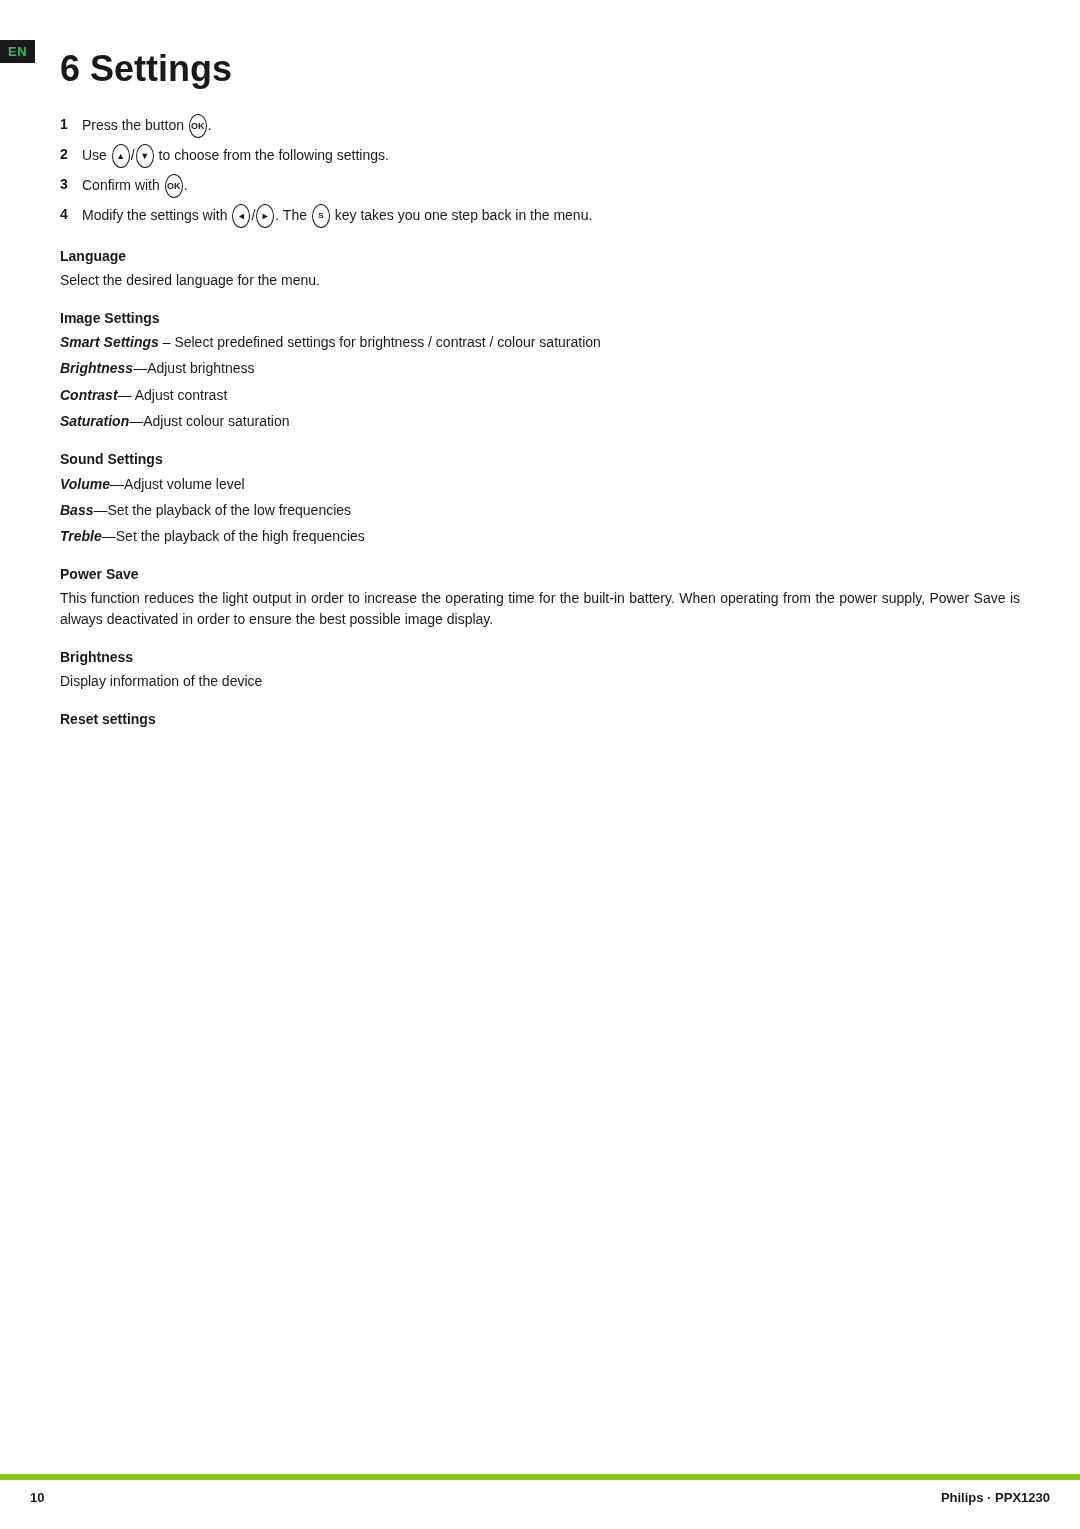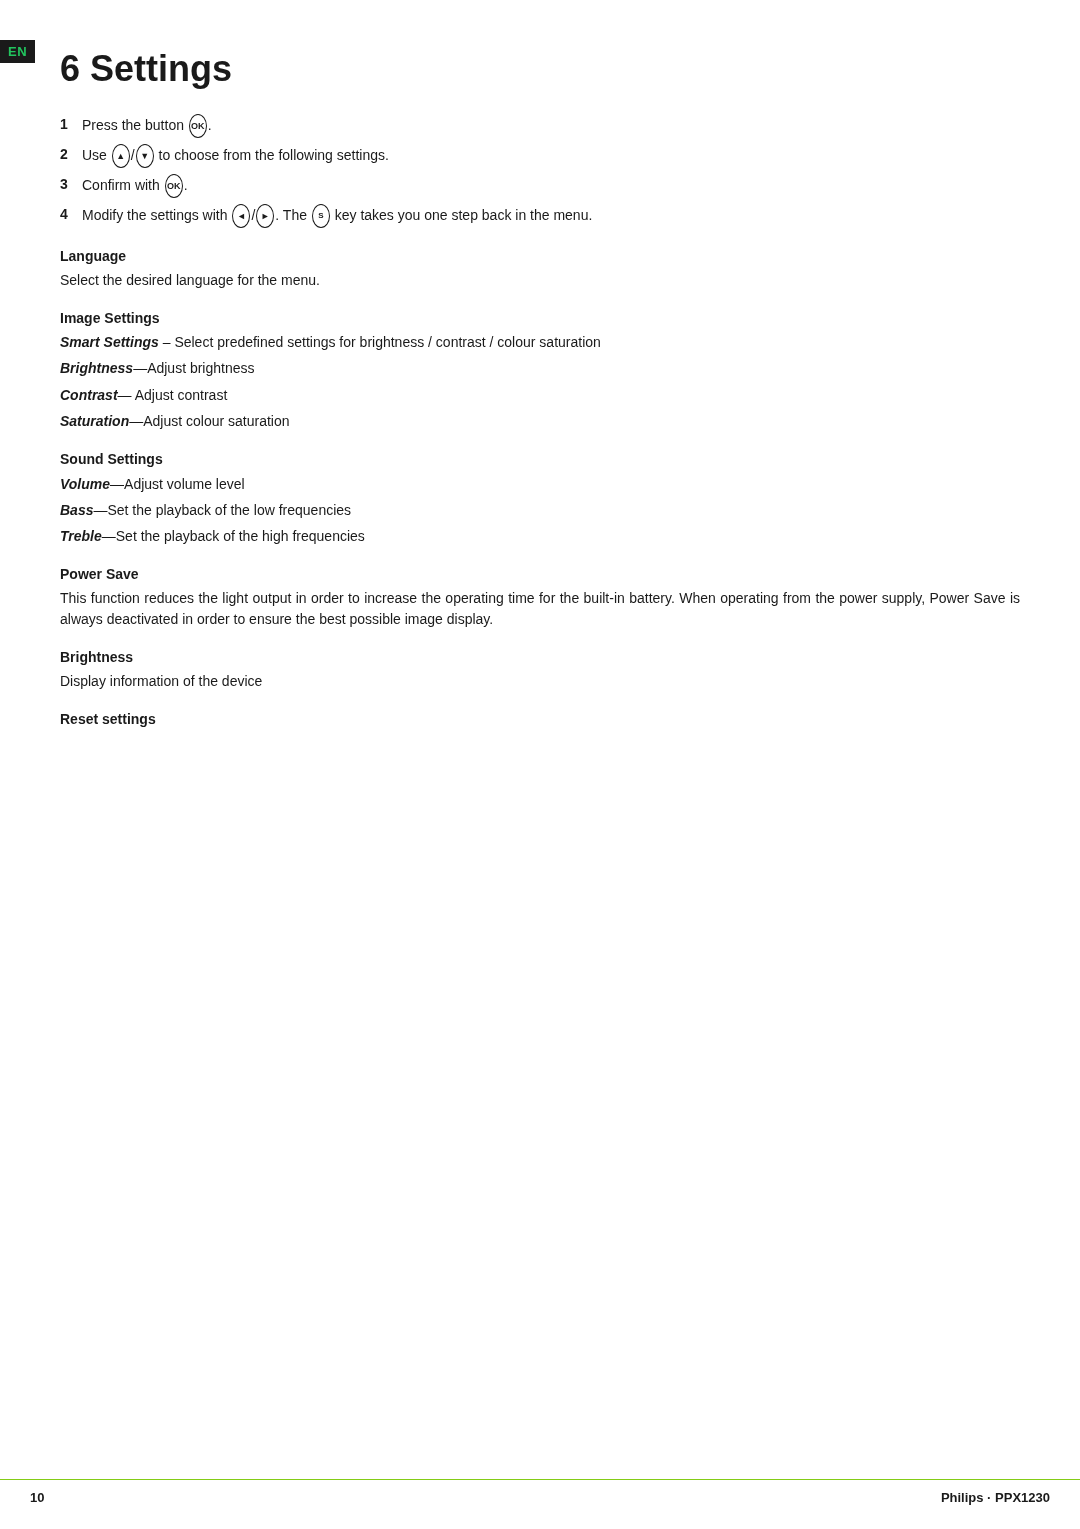--- a/index.html
+++ b/index.html
@@ -112,21 +112,21 @@
 
     .footer {
       position: absolute;
       bottom: 24px;
       left: 0;
       right: 0;
       display: flex;
       justify-content: space-between;
       align-items: center;
       padding: 0 30px;
-      border-top: 1px solid #84cc16;
+      border-top: 6px solid #84cc16;
       padding-top: 10px;
     }
 
     .footer-page {
       font-size: 13px;
       font-weight: bold;
     }
 
     .footer-brand {
       font-size: 13px;

